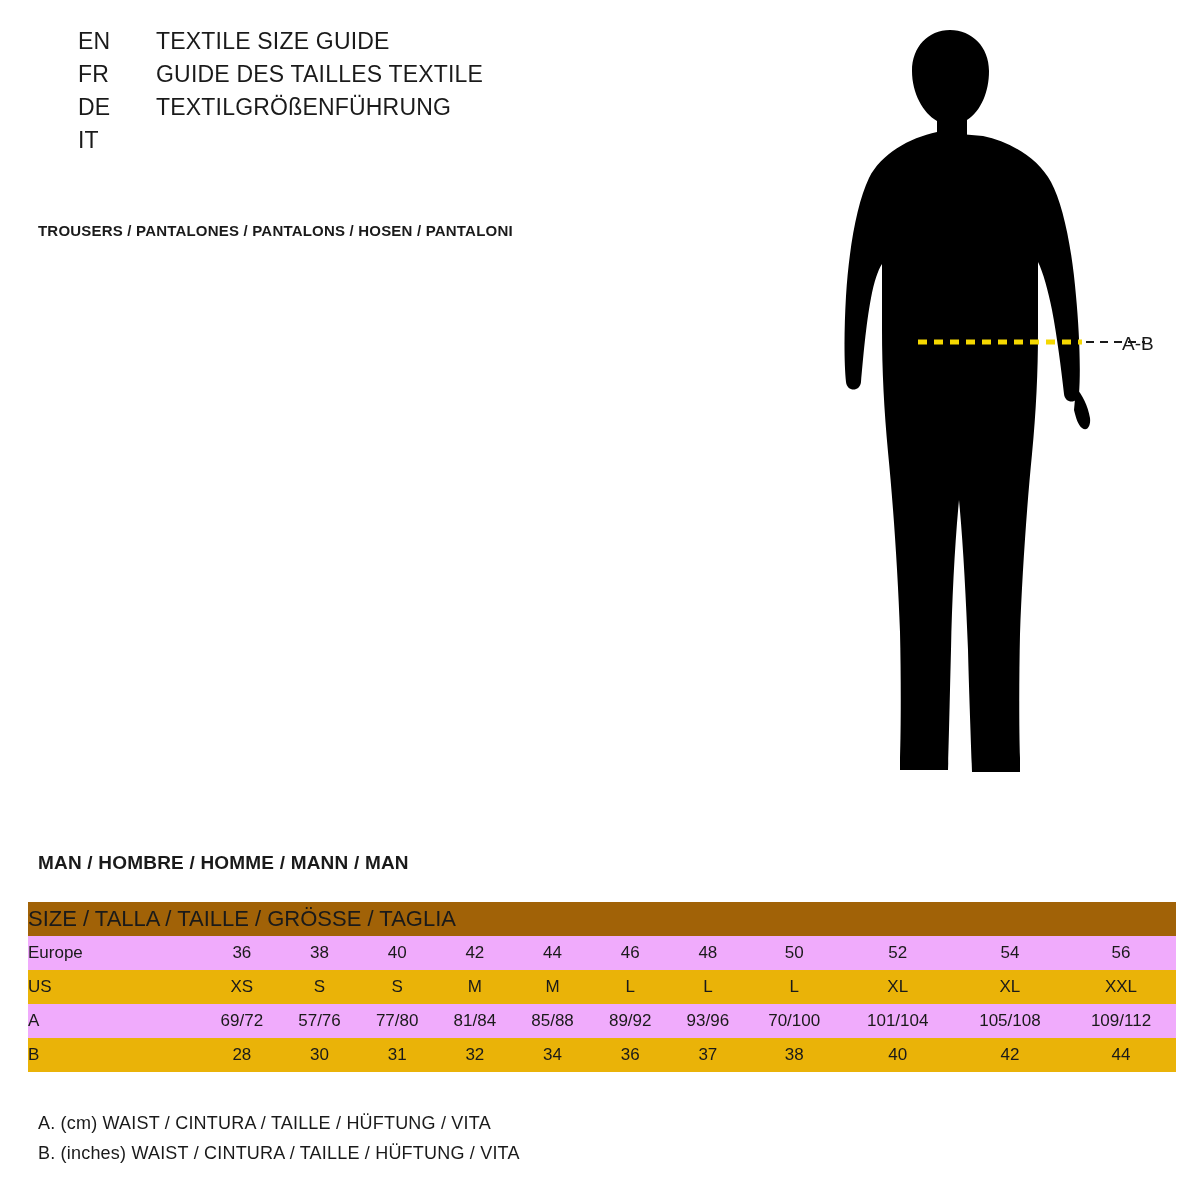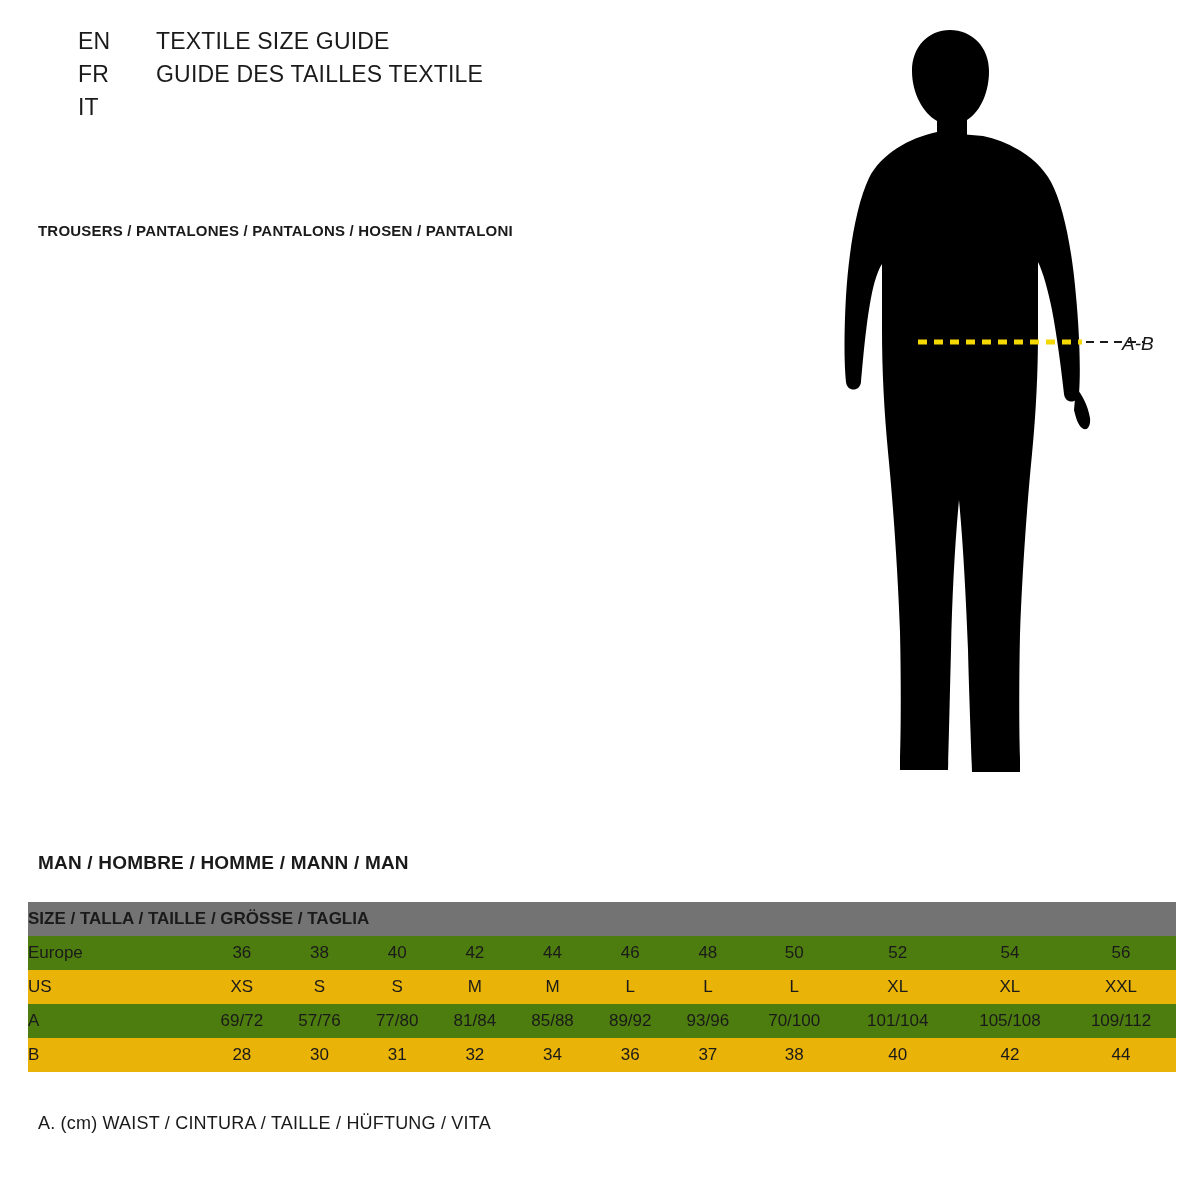--- a/index.html
+++ b/index.html
@@ -59,21 +59,20 @@
     width: 400px;
     height: 790px;
   }
   #figure-svg { display: block; }
   #ab-label {
     position: absolute;
     left: 322px;
     top: 313px;
     font-size: 19px;
     color: #1a1a1a;
-    font-style: italic;
   }
 
   
   #table-caption {
     position: absolute;
     left: 38px;
     top: 852px;
     font-size: 19px;
     font-weight: bold;
     letter-spacing: 0.2px;
@@ -85,27 +84,27 @@
     width: 1148px;
     border-collapse: collapse;
     font-size: 17px;
   }
   #size-table td {
     padding: 0;
     height: 34px;
     vertical-align: middle;
   }
   .hdr-row td {
-    background: #737373;
-    font-weight: bold;
-    font-size: 17px;
+    background: #a16207;
+    font-weight: normal;
+    font-size: 22px;
     height: 36px;
   }
   .row-alt td { background: #eab308; }
-  .row-plain td { background: #4d7c0f; }
+  .row-plain td { background: #f0abfc; }
   .cell-label {
     padding-left: 14px;
     text-align: left;
     width: 175px;
   }
   .cell-val {
     text-align: center;
   }
 
   
@@ -123,20 +122,24 @@
 <body>
 
 <div id="header-block">
   <div class="lang-row">
     <span class="lang-code">EN</span>
     <span class="lang-text">TEXTILE SIZE GUIDE</span>
   </div>
   <div class="lang-row">
     <span class="lang-code">FR</span>
     <span class="lang-text">GUIDE DES TAILLES TEXTILE</span>
+  </div>
+  <div class="lang-row">
+    <span class="lang-code">DE</span>
+    <span class="lang-text">TEXTILGRÖßENFÜHRUNG</span>
   </div>
   <div class="lang-row">
     <span class="lang-code">IT</span>
   </div>
 </div>
 
 <div id="garment-line">TROUSERS / PANTALONES / PANTALONS / HOSEN / PANTALONI</div>
 
 <div id="figure-area">
   <svg id="figure-svg" width="400" height="790" viewBox="0 0 400 790" xmlns="http://www.w3.org/2000/svg">
@@ -247,13 +250,14 @@
       <td class="cell-val">38</td>
       <td class="cell-val">40</td>
       <td class="cell-val">42</td>
       <td class="cell-val">44</td>
     </tr>
   </tbody>
 </table>
 
 <div id="footnotes">
   <div class="footnote">A. (cm) WAIST / CINTURA / TAILLE / HÜFTUNG / VITA</div>
+  <div class="footnote">B. (inches) WAIST / CINTURA / TAILLE / HÜFTUNG / VITA</div>
 </div>
 
 </body></html>

